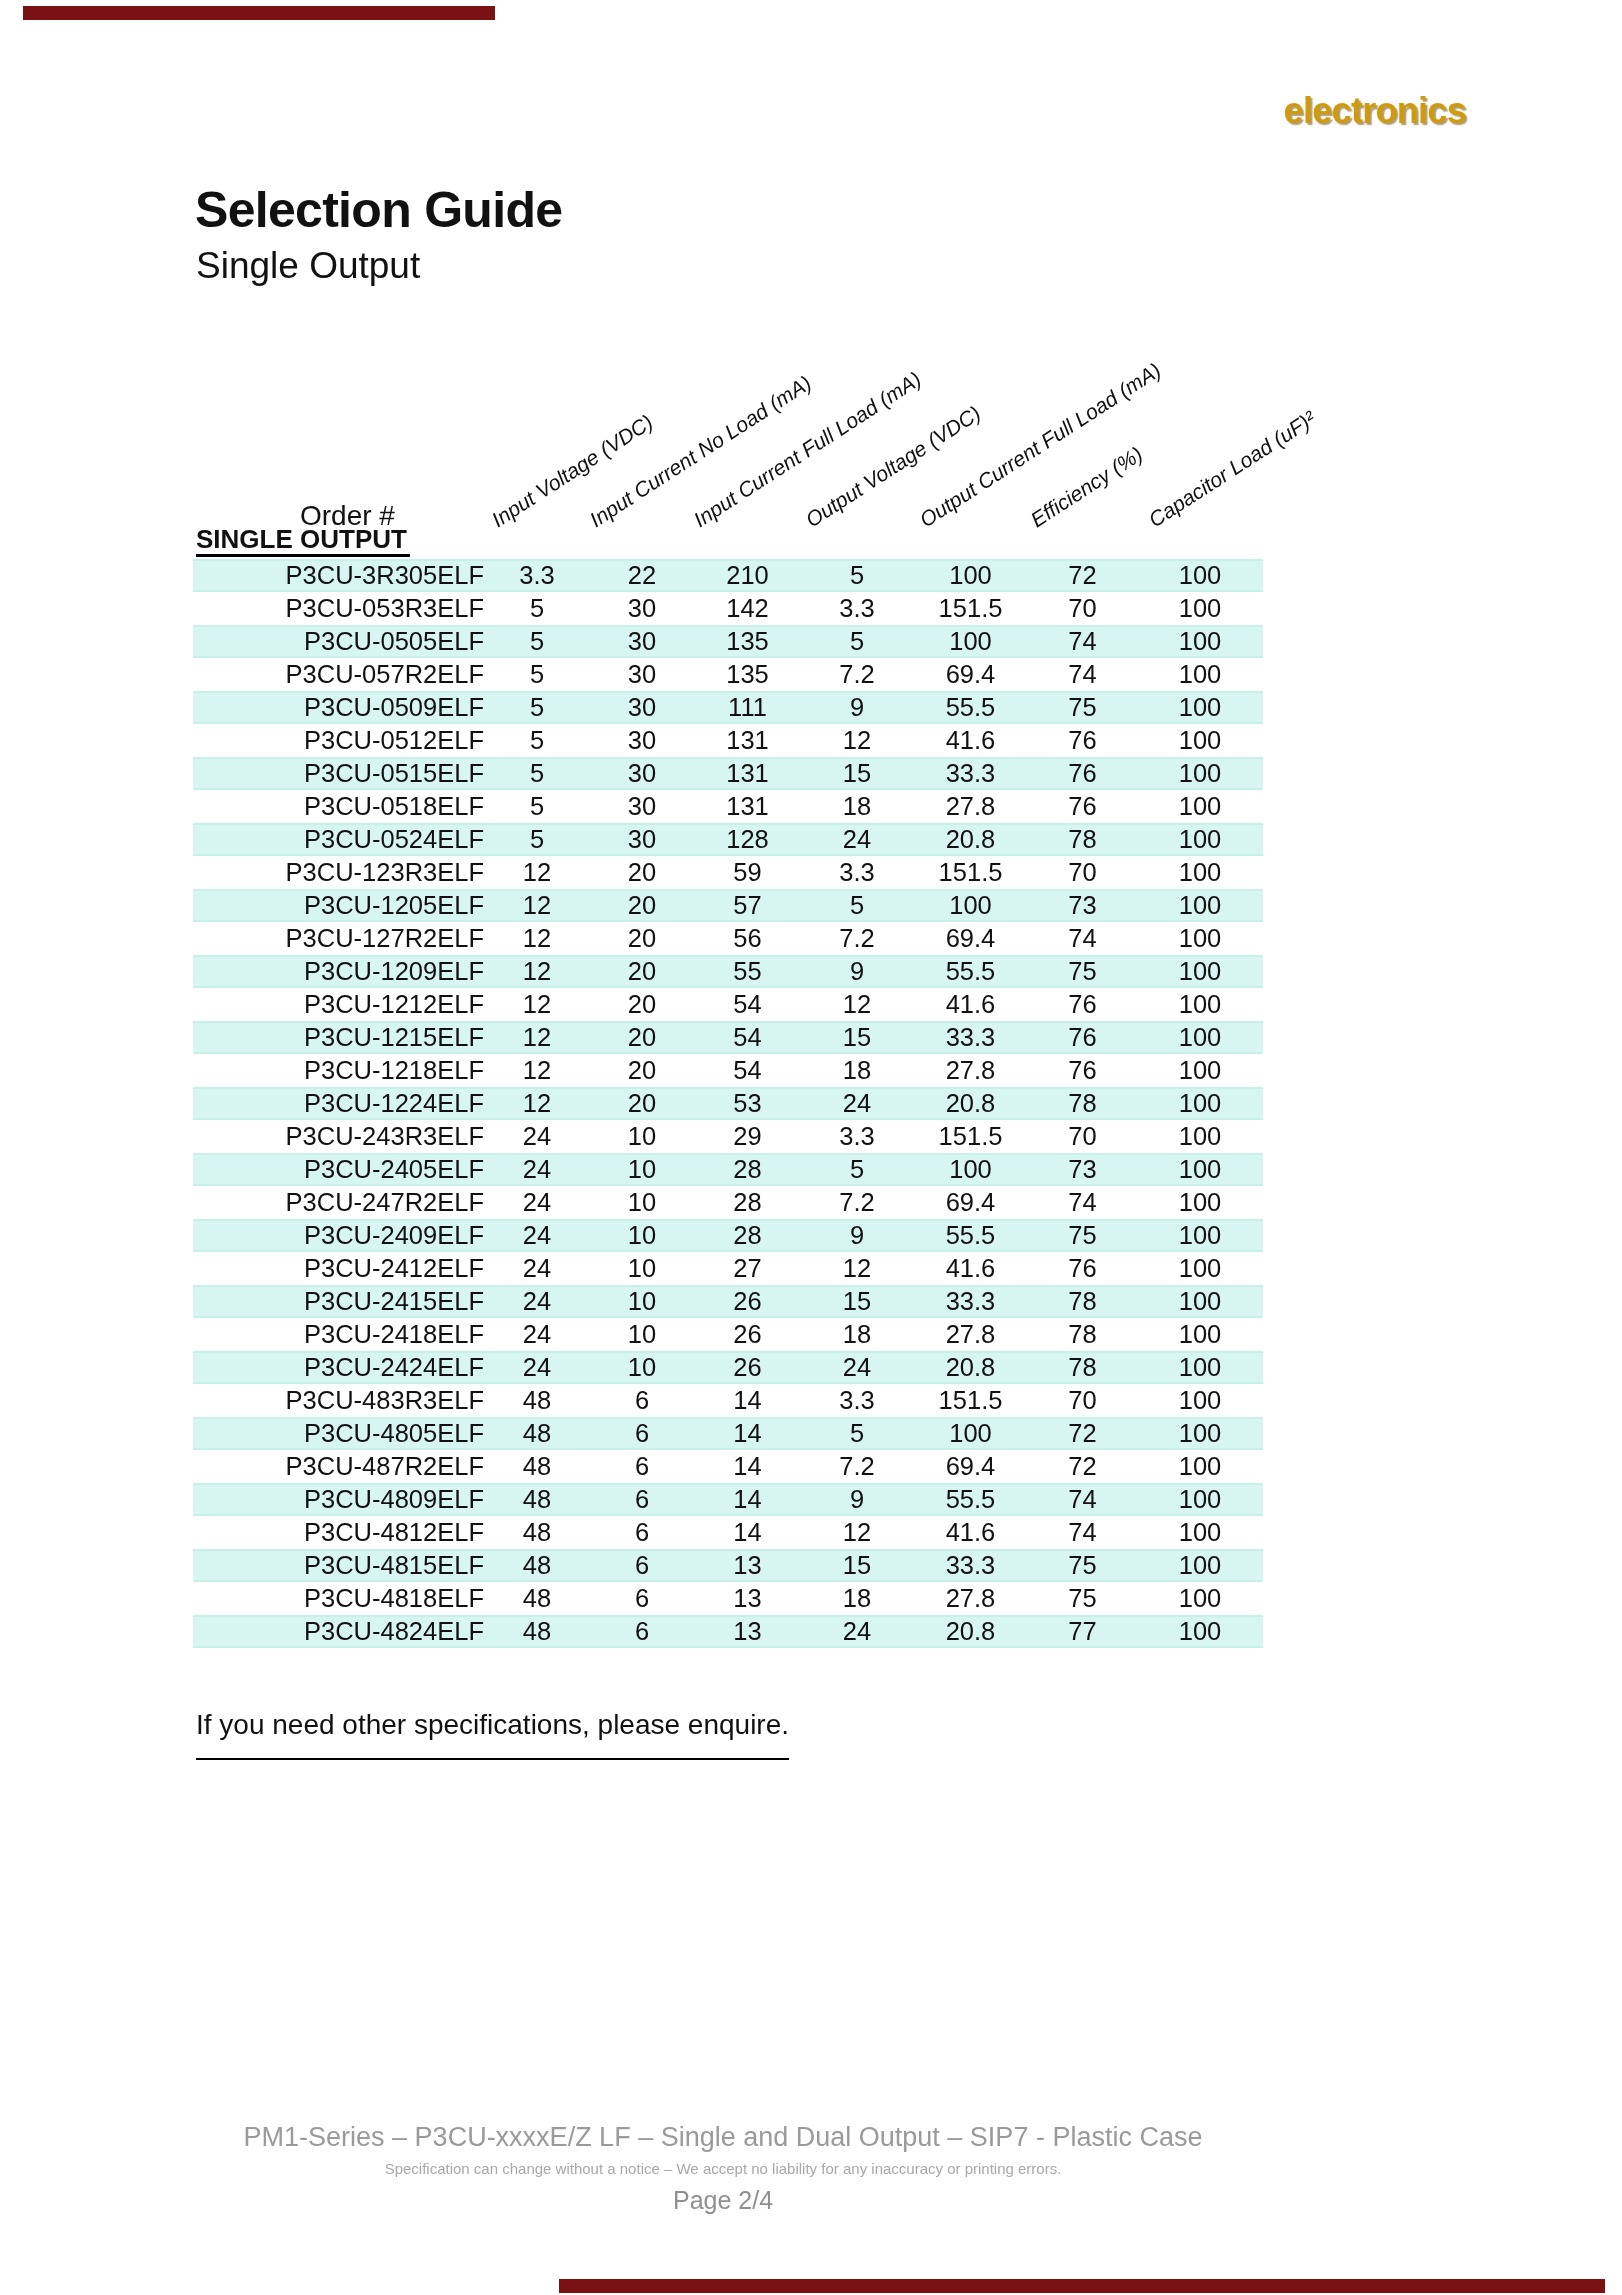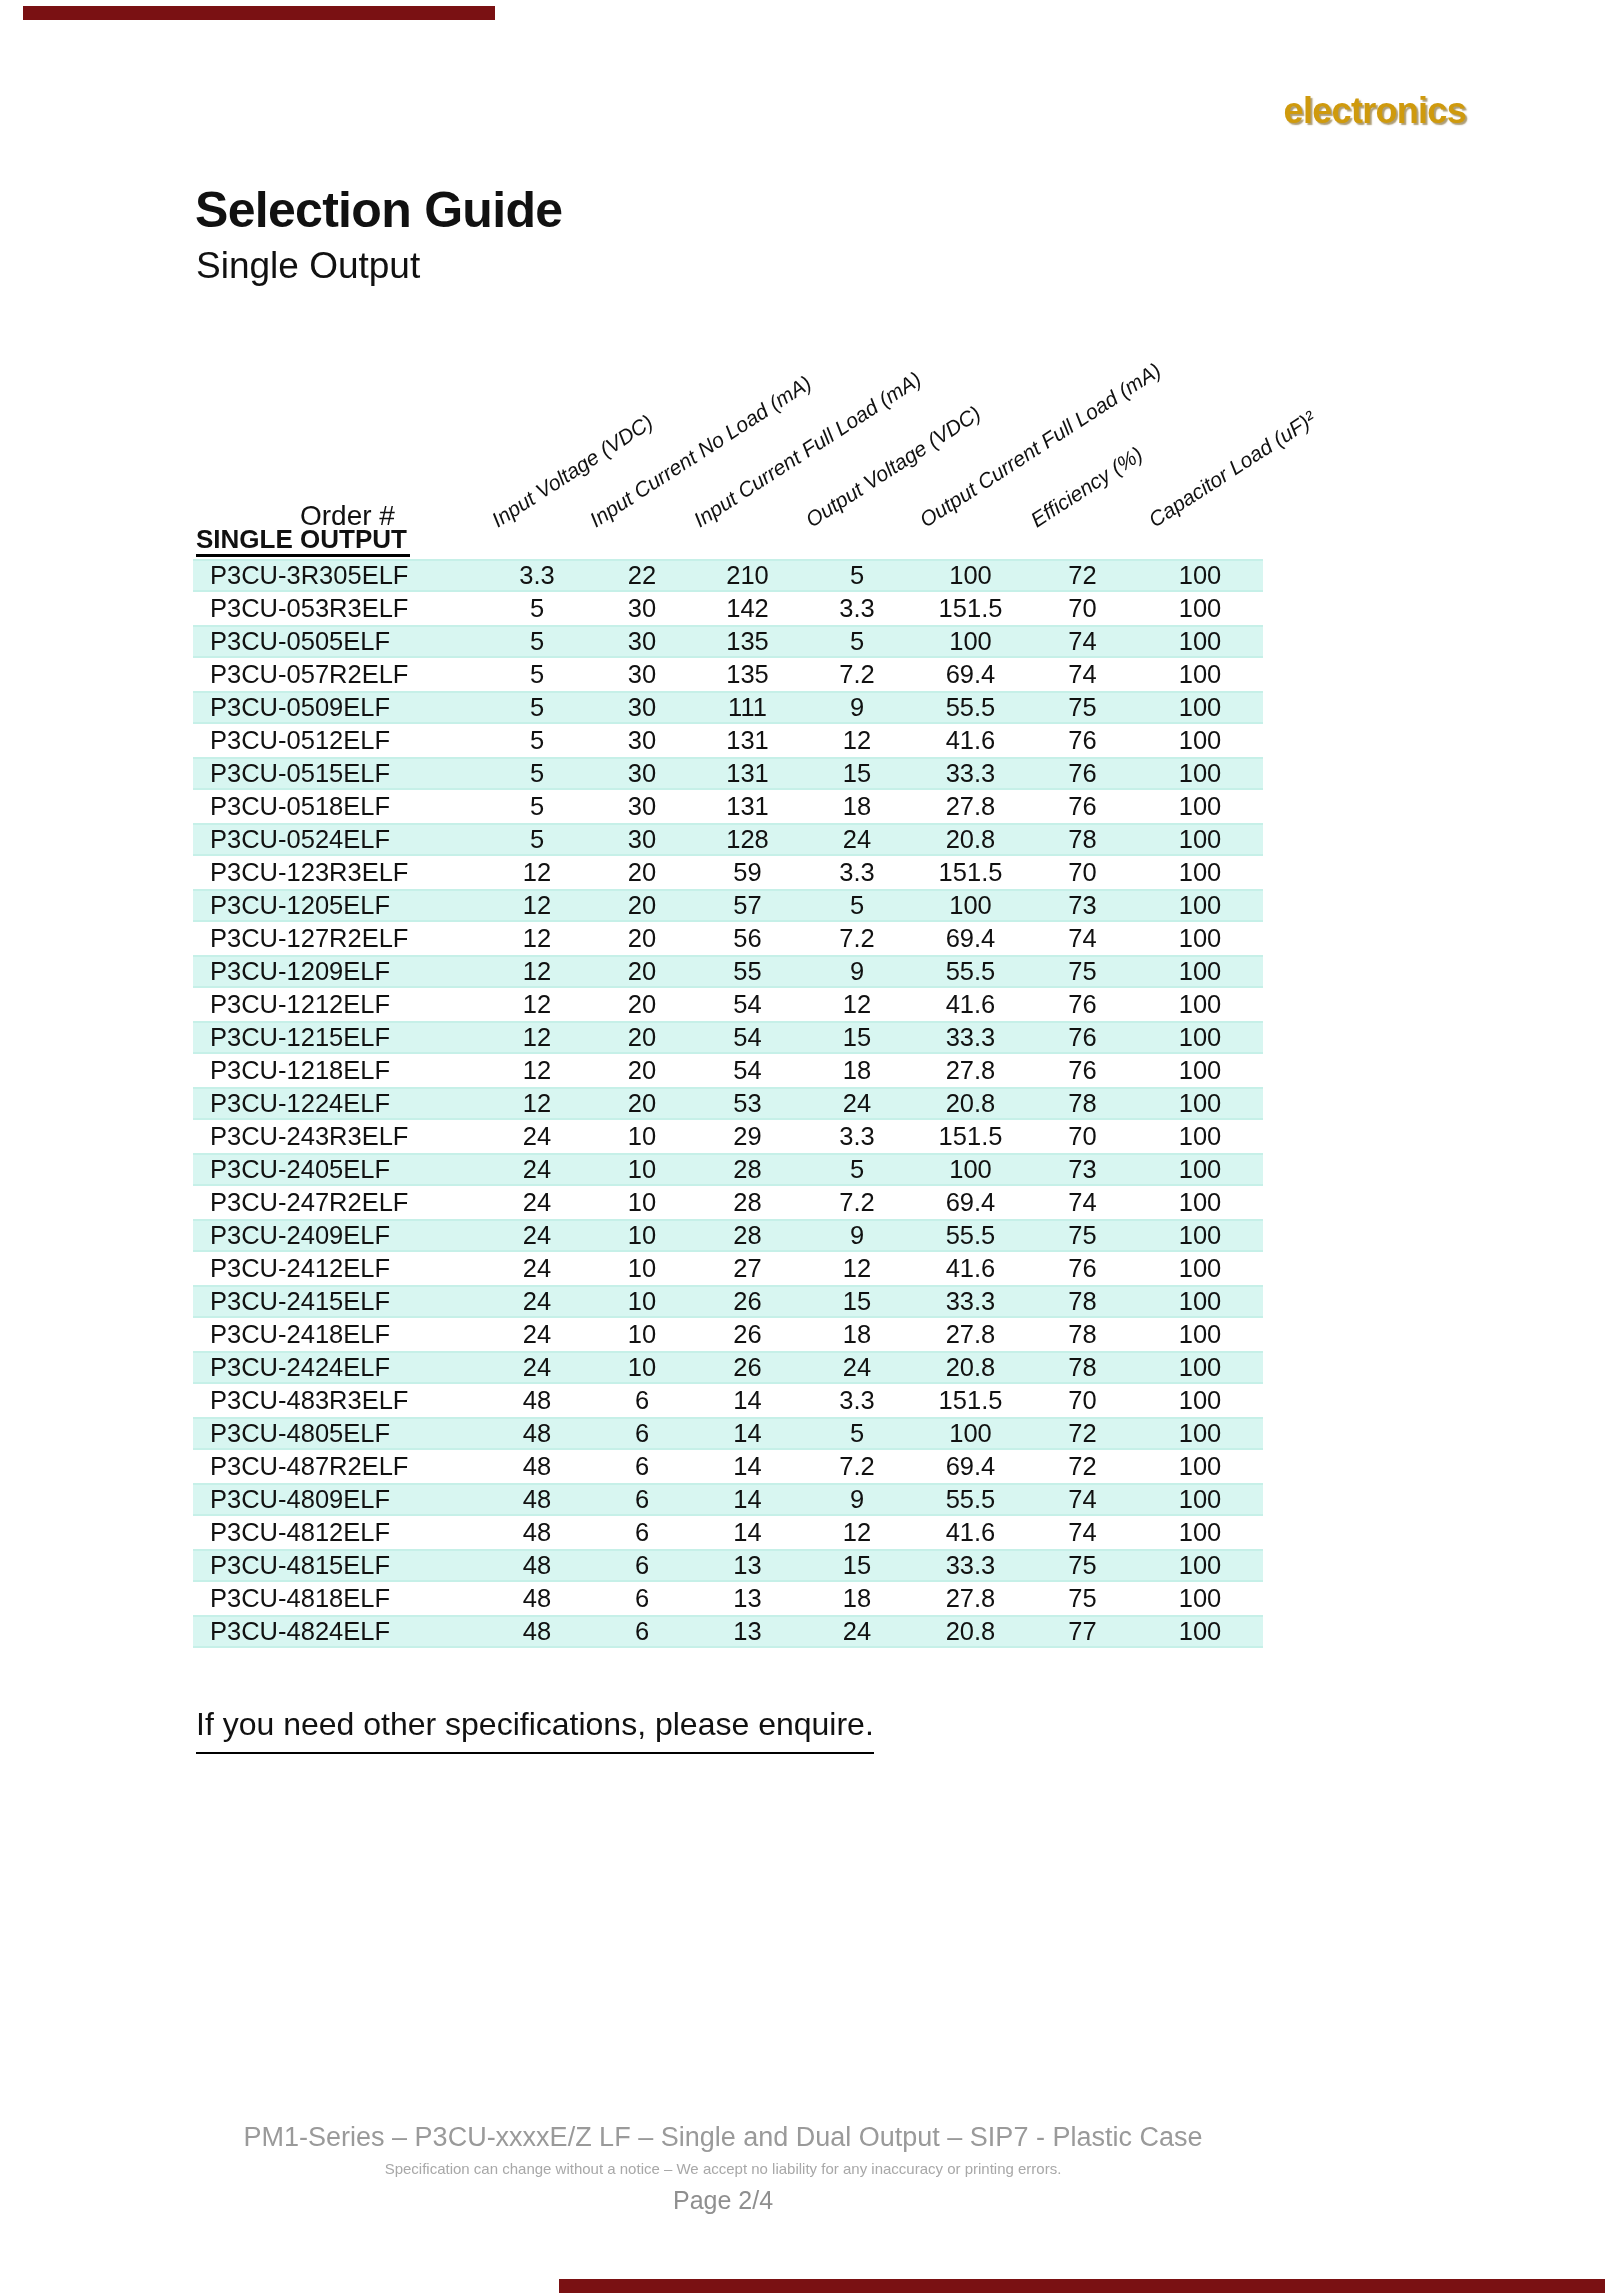--- a/index.html
+++ b/index.html
@@ -45,26 +45,26 @@
            border-bottom:3.3px solid #000;padding:0 2.6px 0.7px 0;}
 
   
   .tbl{left:193px;top:559px;width:1070px;}
   .trow{
     display:grid;height:33px;
     grid-template-columns:291px 106px 104px 107px 112px 115px 109px 126px;
   }
   .trow.hl{background:var(--hl);box-shadow:inset 0 2px 0 #c6f0e8, inset 0 -2px 0 #c6f0e8;}
   .c{font-size:25.5px;line-height:33px;white-space:nowrap;overflow:visible;}
-  .c.order{text-align:left;padding-left:17px;}
+  .c.order{text-align:right;padding-left:17px;}
   .c.val{text-align:center;}
 
   
-  .note{left:196px;top:1709px;font-size:32px;line-height:31px;
-        border-bottom:2px solid #000;padding-bottom:12px;}
+  .note{left:196px;top:1709px;font-size:28px;line-height:31px;
+        border-bottom:2px solid #000;padding-bottom:18px;}
 
   
   .fline{left:0;width:1446px;text-align:center;color:var(--fgray);}
   .f1{top:2123px;font-size:27px;line-height:1.1;}
   .f2{top:2161px;font-size:15px;line-height:1.1;color:#a8a8a8;}
   .f3{top:2187px;font-size:25px;line-height:1.1;color:#8f8f8f;}
 </style>
 </head>
 <body>
 

